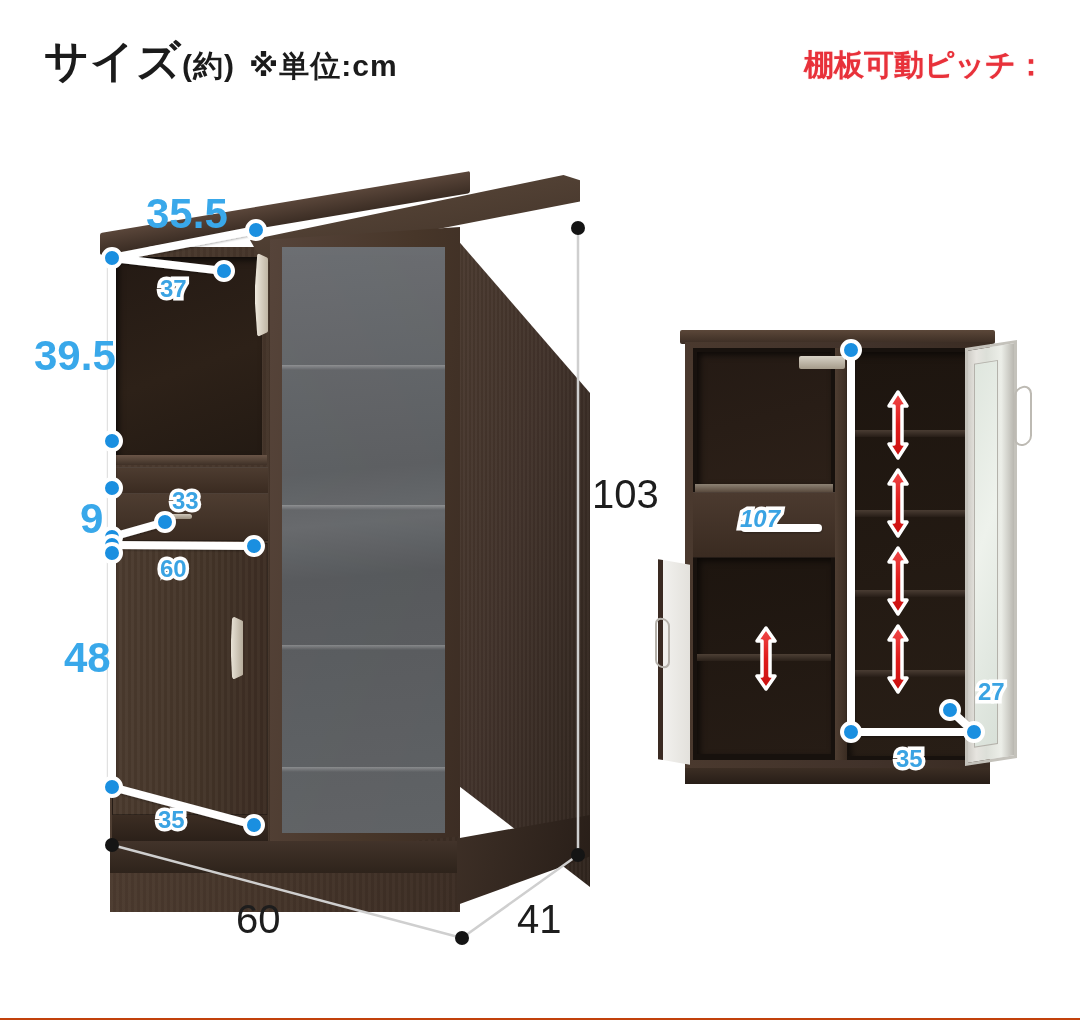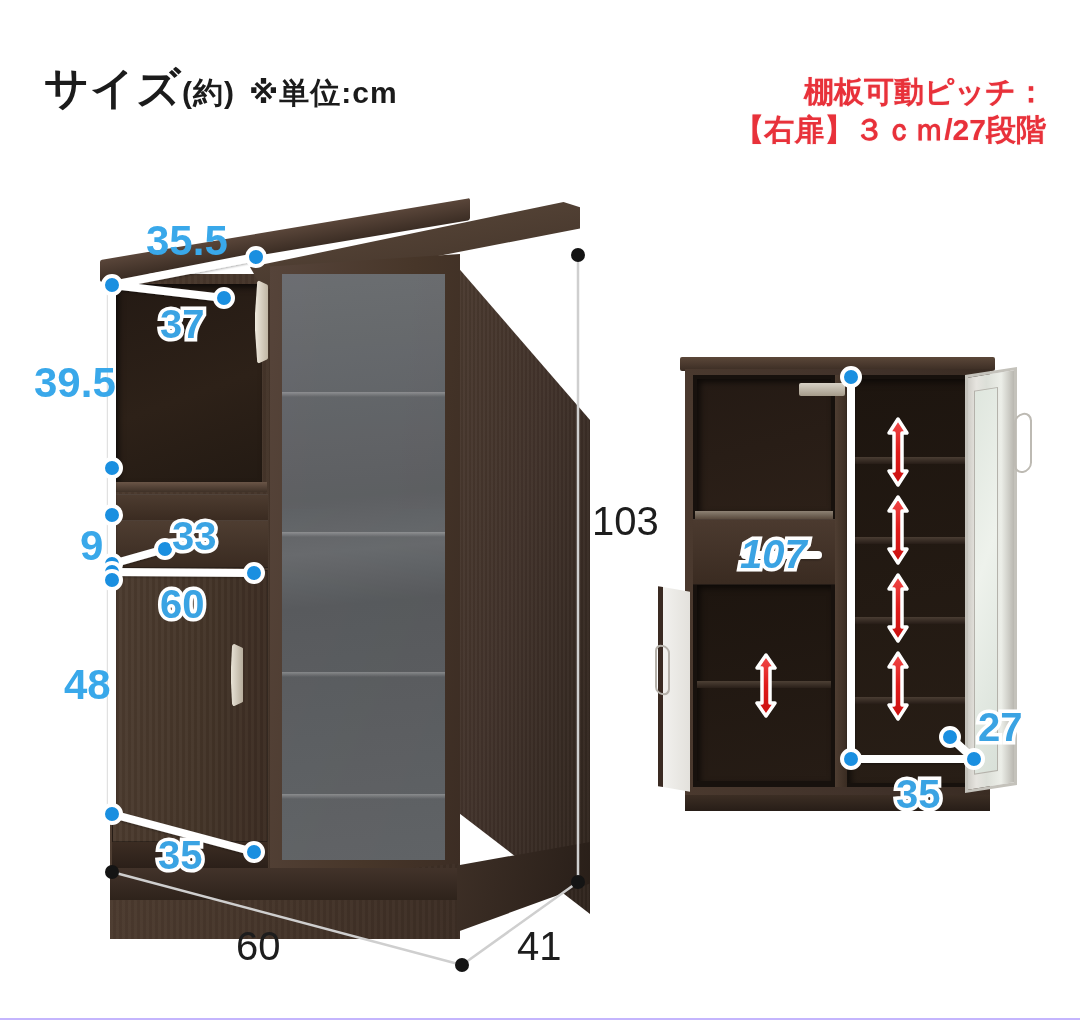--- a/index.html
+++ b/index.html
@@ -3,46 +3,46 @@
 <meta charset="utf-8">
 <style>
   html,body{margin:0;padding:0;}
   body{
     width:1080px;height:1020px;
     background:#ffffff;
     font-family:"Liberation Sans","DejaVu Sans",sans-serif;
     overflow:hidden;
     position:relative;
   }
-  #root{position:absolute;inset:0;border-bottom:2px solid #c4b5fd;box-sizing:border-box;margin-top:27px;}
+  #root{position:absolute;inset:0;border-bottom:2px solid #c2410c;box-sizing:border-box;}
 
   
   .title{
     position:absolute;left:44px;top:32px;
     font-size:44px;font-weight:700;color:#1b1b1b;
     letter-spacing:1px;white-space:nowrap;
   }
   .title .small{font-size:30px;}
   .title .mark{font-size:30px;}
 
   .pitch{
     position:absolute;right:34px;top:46px;
-    text-align:right;color:#e8313a;
+    text-align:left;color:#e8313a;
     font-size:30px;font-weight:700;line-height:1.26;
     white-space:nowrap;
   }
   .pitch div{ text-shadow:0 0 1px rgba(232,49,58,.45); }
 
   
   .lbl{position:absolute;white-space:nowrap;font-weight:700;}
   .lbl-blue{
     color:#39a8ea;font-size:42px;
   }
   .lbl-blue-out{
-    color:#3aa3e3;font-size:40px;
+    color:#3aa3e3;font-size:24px;
     -webkit-text-stroke:7px #ffffff;
     paint-order:stroke fill;
   }
   .lbl-black{color:#1d1d1d;font-size:40px;font-weight:400;}
 
   
   svg.ovl{position:absolute;left:0;top:0;width:1080px;height:1020px;pointer-events:none;}
 
   
   #leftCab{position:absolute;left:100px;top:175px;width:490px;height:720px;}
@@ -253,21 +253,20 @@
 <body>
 
 <div id="root">
 
   <div class="title">
     <span>サイズ</span><span class="small">(約)</span><span class="mark" style="margin-left:14px">※単位:cm</span>
   </div>
 
   <div class="pitch">
     <div>棚板可動ピッチ：</div>
-    <div>【右扉】３ｃｍ/27段階</div>
   </div>
 
   <div id="leftCab">
     <div class="lc-side"></div>
     <div class="lc-front"></div>
 
     <div class="lc-topslab"></div>
     <div class="lc-top"></div>
 
     <div class="lc-niche"></div>

